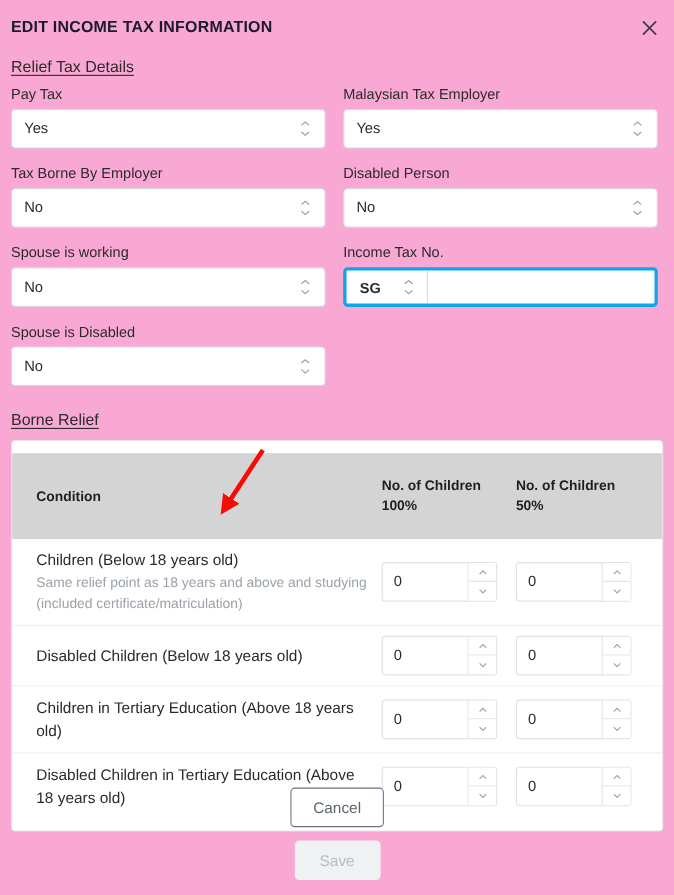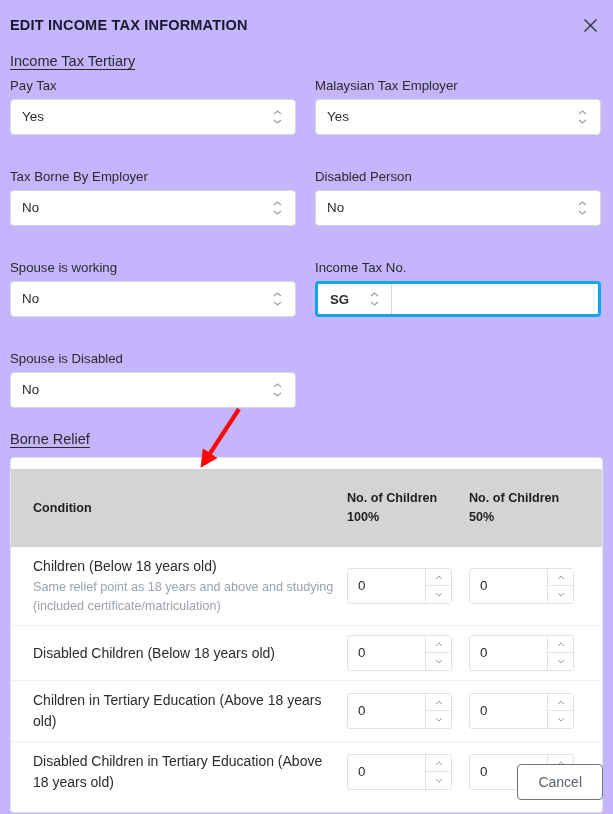--- a/index.html
+++ b/index.html
@@ -16,21 +16,21 @@
     position: relative;
     overflow: hidden;
   }
 
   .modal {
     position: relative;
     width: 613px;
     height: 814px;
     box-sizing: border-box;
     padding: 0;
-    background: #c4b5fd;
+    background: #f9a8d4;
   }
 
   
   .modal-header {
     position: relative;
     padding: 16px 10px 0 10px;
     height: 44px;
     box-sizing: border-box;
   }
   .modal-title {
@@ -71,21 +71,20 @@
     margin: 8px 0 6px 0;
     line-height: 19px;
     cursor: pointer;
   }
 
   .form-grid {
     display: grid;
     grid-template-columns: 286px 286px;
     column-gap: 16px;
     row-gap: 0;
-    gap: 19px;
   }
   .field {
     margin-bottom: 14px;
   }
   .field-label {
     display: block;
     font-size: 13.2px;
     color: #2b2b2b;
     line-height: 17px;
     margin-bottom: 5px;
@@ -273,20 +272,21 @@
   
   .modal-footer {
     position: absolute;
     left: 10px;
     right: 10px;
     bottom: 14px;
     display: flex;
     justify-content: flex-end;
     align-items: center;
     gap: 12px;
+    flex-direction: column;
   }
   .btn {
     font-family: "Liberation Sans", sans-serif;
     font-size: 14px;
     border-radius: 4px;
     height: 36px;
     min-width: 78px;
     padding: 0 20px;
     box-sizing: border-box;
     cursor: pointer;
@@ -323,21 +323,21 @@
     <button class="close-btn" aria-label="Close">
       <svg width="15" height="15" viewBox="0 0 15 15">
         <line x1="1.5" y1="1.5" x2="13.5" y2="13.5" stroke="#3c4043" stroke-width="1.6"></line>
         <line x1="13.5" y1="1.5" x2="1.5" y2="13.5" stroke="#3c4043" stroke-width="1.6"></line>
       </svg>
     </button>
   </div>
 
   <div class="modal-body">
 
-    <div class="section-link">Income Tax Tertiary</div>
+    <div class="section-link">Relief Tax Details</div>
 
     <div class="form-grid">
 
       <div class="field">
         <span class="field-label">Pay Tax</span>
         <div class="select-wrap">
           <span class="select-value">Yes</span>
           <span class="spin-chevrons">
             <svg width="9" height="5" viewBox="0 0 9 5">
                 <path d="M1 4 L4.5 1 L8 4" fill="none" stroke="#9aa0a6" stroke-width="1.1"></path>
@@ -620,20 +620,21 @@
             </span>
           </div>
         </div>
       </div>
 
     </div>
   </div>
 
   <div class="modal-footer">
     <button class="btn btn-cancel">Cancel</button>
+    <button class="btn btn-save">Save</button>
   </div>
 
   <svg class="annot-arrow" viewBox="0 0 613 814">
     <defs>
       <marker id="arrowhead" markerWidth="4.2" markerHeight="4.2" refX="1.4" refY="2.1" orient="auto">
         <polygon points="0,0 4.2,2.1 0,4.2" fill="#fb0a05"></polygon>
       </marker>
     </defs>
     <line x1="239" y1="409" x2="207" y2="458" stroke="#fb0a05" stroke-width="4.2" marker-end="url(#arrowhead)"></line>
   </svg>

